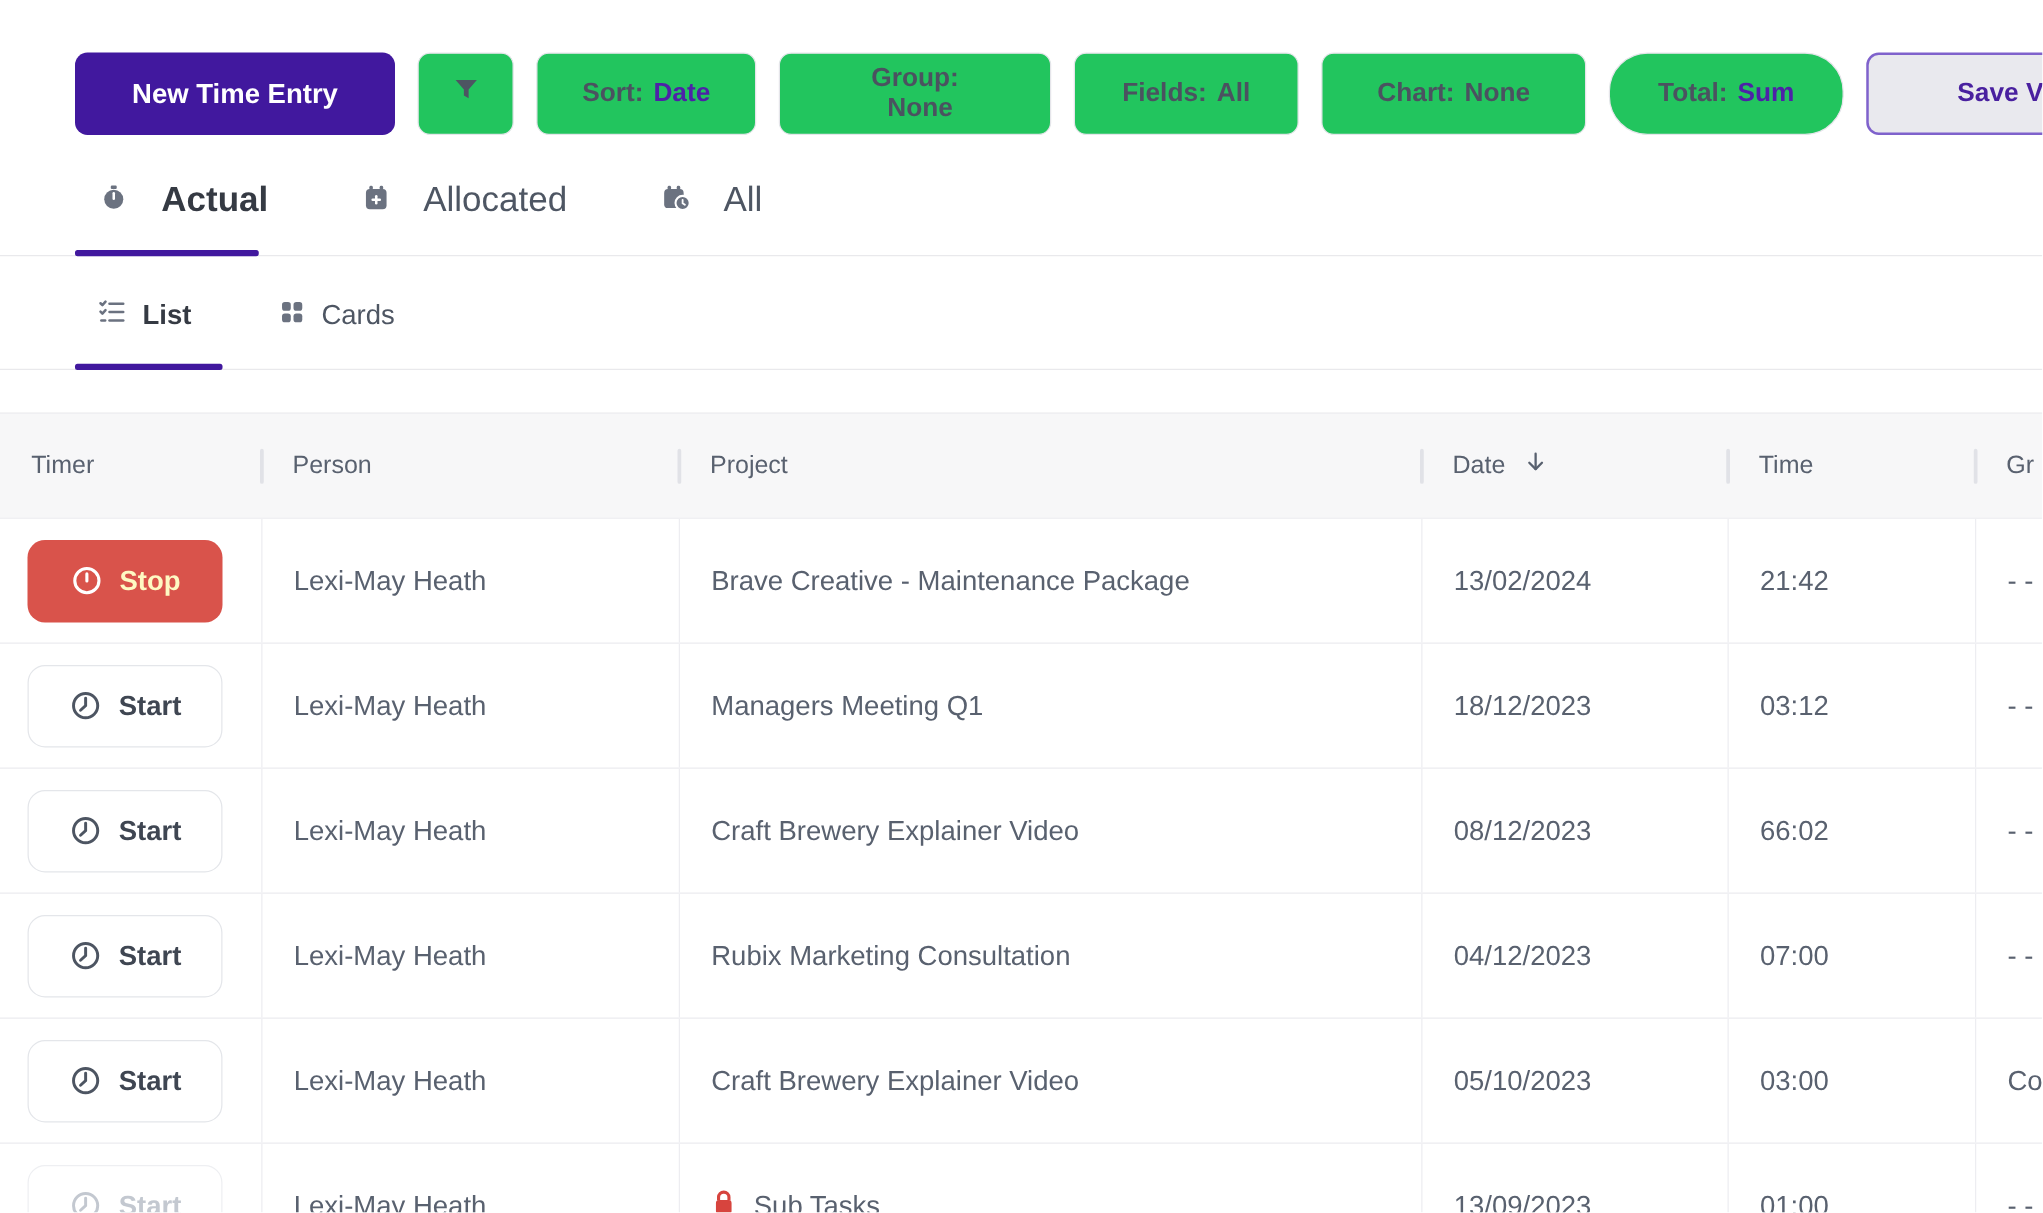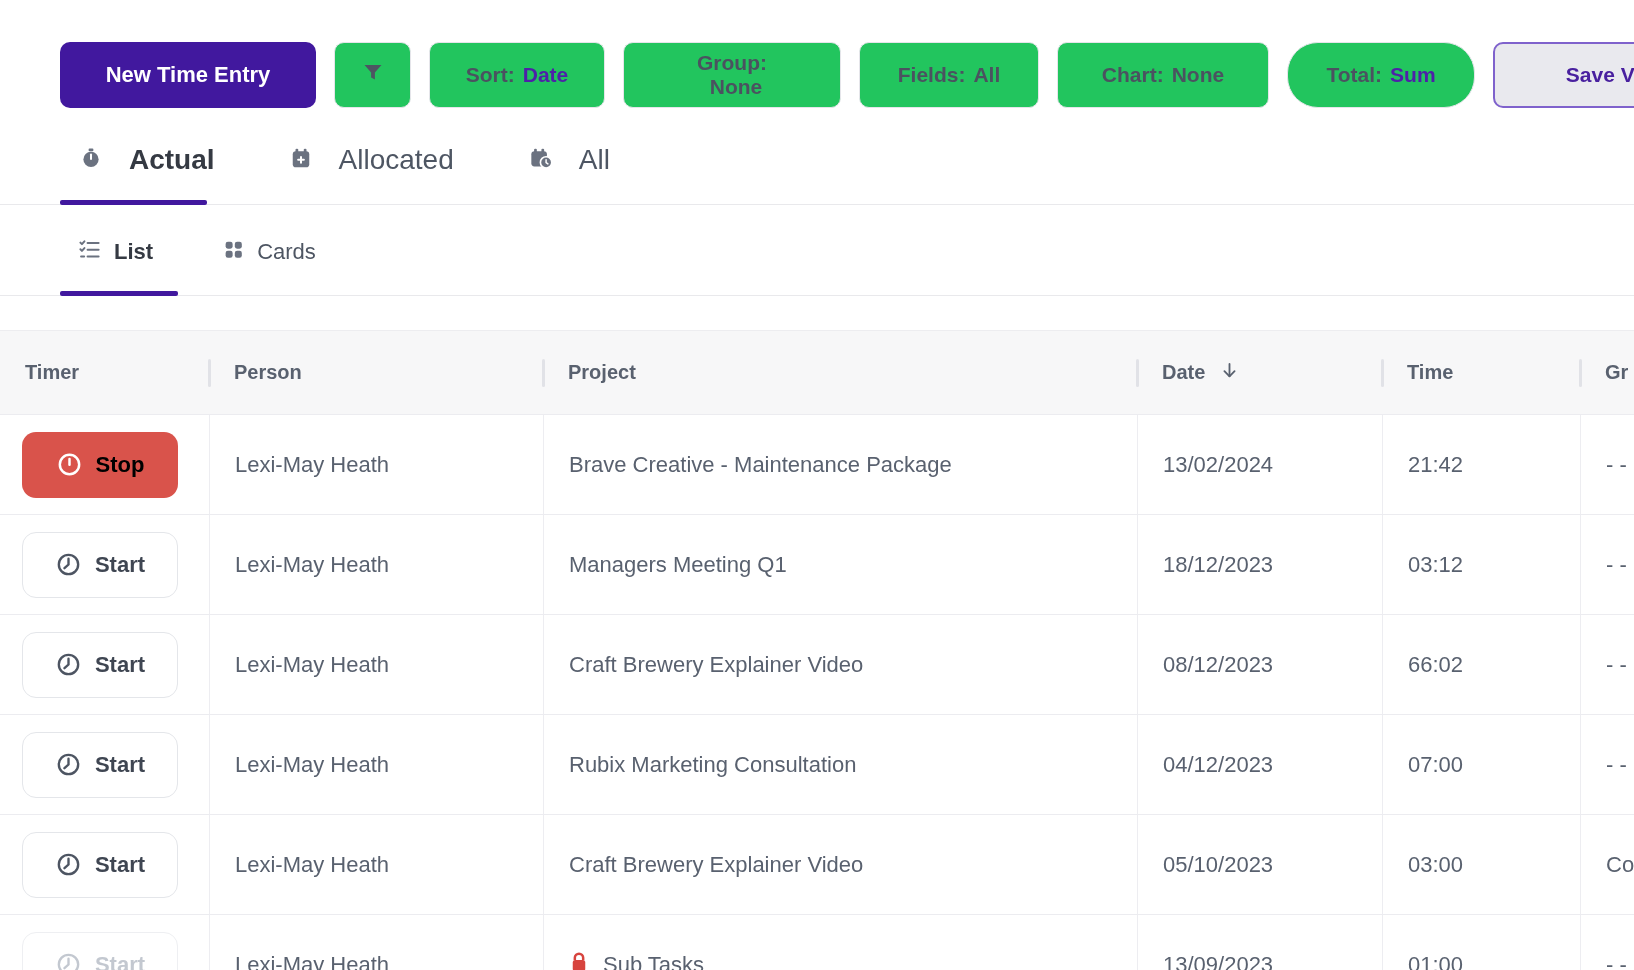--- a/index.html
+++ b/index.html
@@ -37,36 +37,36 @@
   
   .layout-tabs { position: absolute; top: 228px; left: 60px; height: 48px; display: flex; }
   .ltab { display: inline-flex; align-items: center; gap: 13px; padding: 0 22px 0 18px;
           margin-right: 30px; font-size: 22px; color: #4e5663; font-weight: 500; cursor: pointer; }
   .ltab.active { color: #353a43; font-weight: 600; }
 
   
   .table { position: absolute; top: 330px; left: 0; width: 1634px; }
   .tr, .thead { display: grid; grid-template-columns: 209px 334px 594px 245px 198px 1fr; }
   .thead { height: 84px; background: #f7f7f8; border-top: 1px solid #ededf0; align-items: center;
-           color: #59616f; font-size: 20px; font-weight: 700; }
+           color: #59616f; font-size: 20px; font-weight: 400; }
   .th { position: relative; padding-left: 25px; display: flex; align-items: center; gap: 14px; }
   .th.tick::before { content: ""; position: absolute; left: -1px; top: 50%; transform: translateY(-50%);
            width: 3px; height: 28px; background: #e1e2e7; border-radius: 2px; }
   .tr { height: 100px; border-top: 1px solid #ececf0; align-items: center;
         color: #59616f; font-size: 22px; background: #fff; }
   .td { height: 100%; display: flex; align-items: center; padding-left: 25px; overflow: hidden; white-space: nowrap; }
   .td.sep { border-left: 1px solid #ededf1; }
   .td-timer { padding-left: 22px; }
 
   
   .timer-btn { display: inline-flex; align-items: center; justify-content: center; gap: 13px;
         width: 156px; height: 66px; border-radius: 14px; font-size: 22px; font-weight: 600;
         background: #fff; border: 1.5px solid #e4e6ea; color: #3f4652; cursor: pointer; }
   .timer-btn svg { flex: none; }
-  .timer-btn.stop { background: #d9534b; border: none; color: #000000; font-weight: 700; }
+  .timer-btn.stop { background: #d9534b; border: none; color: #fef9c3; font-weight: 700; }
   .timer-btn.disabled { border-color: #eeeff2; color: #c3c8d0; }
   .proj-cell { display: flex; align-items: center; gap: 14px; }
   .lock-ic { flex: none; }
 </style>
 </head>
 <body>
 
 <div class="stage">
 
   <div class="toolbar">

